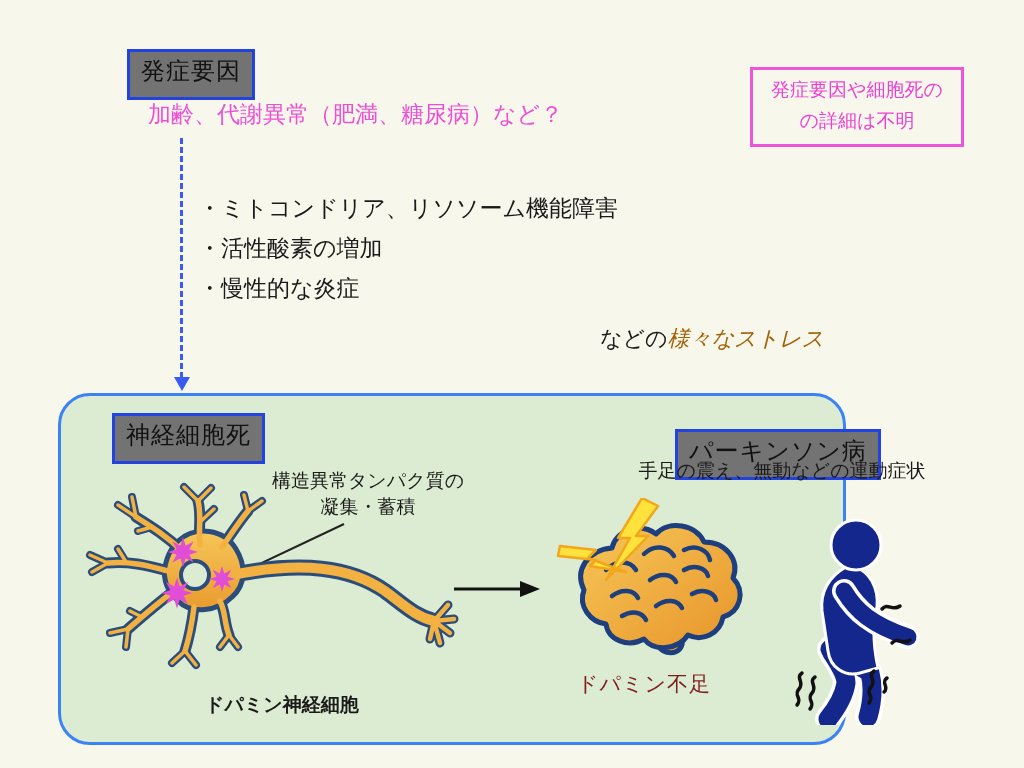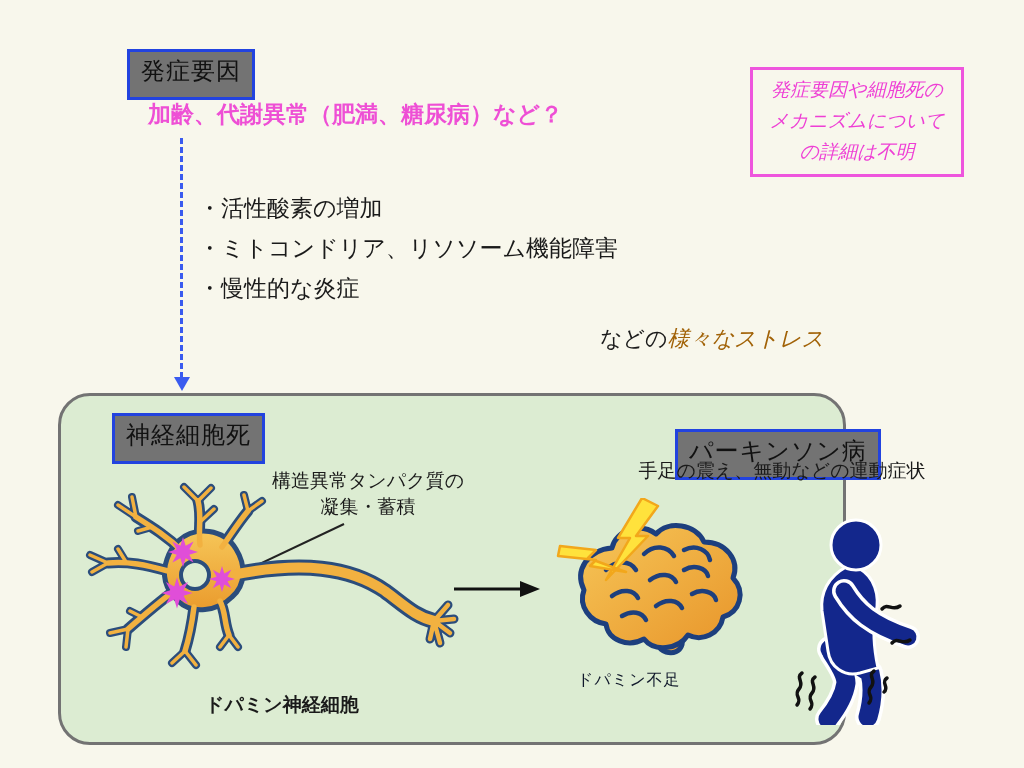--- a/index.html
+++ b/index.html
@@ -25,21 +25,20 @@
   .pink-text { color:#ee4fd5; }
   .note-box {
     position:absolute;
     left:750px; top:67px; width:214px;
     border:3px solid #ee55dd;
     color:#ee3fd5;
     font-size:19px;
     line-height:1.62;
     text-align:center;
     padding:5px 6px 7px 6px;
-    font-style:italic;
   }
   .stress-list {
     position:absolute; left:198px; top:188px;
     font-size:23px; line-height:40px;
     list-style:none; white-space:nowrap;
   }
   .stress-suffix {
     position:absolute; left:600px; top:324px;
     font-size:22px; white-space:nowrap;
   }
@@ -53,60 +52,59 @@
     position:absolute; left:174px; top:377px;
     width:0; height:0;
     border-left:8px solid transparent;
     border-right:8px solid transparent;
     border-top:14px solid #3a5bef;
   }
   .panel {
     position:absolute; left:58px; top:393px;
     width:788px; height:352px;
     background:#dcecd2;
-    border:3px solid #737373;
+    border:3px solid #3b82f6;
     border-radius:32px;
   }
   .panel .label-box { font-size:24px; }
   .symptoms {
     position:absolute; left:546px; top:62px; width:350px;
     text-align:center; font-size:19px; white-space:nowrap;
   }
   .agg-label {
     position:absolute; left:202px; top:72px; width:210px;
     text-align:center; font-size:19px; line-height:1.35;
   }
   .neuron-caption {
     position:absolute; left:144px; top:296px;
     font-size:19px; white-space:nowrap;font-weight:bold;
   }
   .dopamine-text {
     position:absolute; left:516px; top:274px;
-    color:#0f172a; font-size:16px; white-space:nowrap;
+    color:#7f1d1d; font-size:21px; white-space:nowrap;
     letter-spacing:1px;
   }
 </style>
 </head>
 <body>
 
 <div class="label-box" style="left:127px; top:49px;">
   <span>発症要因</span>
 </div>
 
-<div class="abs pink-text" style="left:148px; top:99px; font-size:23px; white-space:nowrap;font-weight:bold;">加齢、代謝異常（肥満、糖尿病）など？</div>
+<div class="abs pink-text" style="left:148px; top:99px; font-size:23px; white-space:nowrap;">加齢、代謝異常（肥満、糖尿病）など？</div>
 
 <div class="note-box">
   <span style="display:block">発症要因や細胞死の</span>
-  <span style="display:block">メカニズムについて</span>
   <span style="display:block">の詳細は不明</span>
 </div>
 
 <ul class="stress-list">
+  <li>・ミトコンドリア、リソソーム機能障害</li>
   <li>・活性酸素の増加</li>
-  <li>・ミトコンドリア、リソソーム機能障害</li>
   <li>・慢性的な炎症</li>
 </ul>
 
 <div class="stress-suffix">
   <span>などの</span><span class="blue">様々なストレス</span>
 </div>
 
 <div class="dashed-arrow-line"></div>
 <div class="dashed-arrow-head"></div>
 

